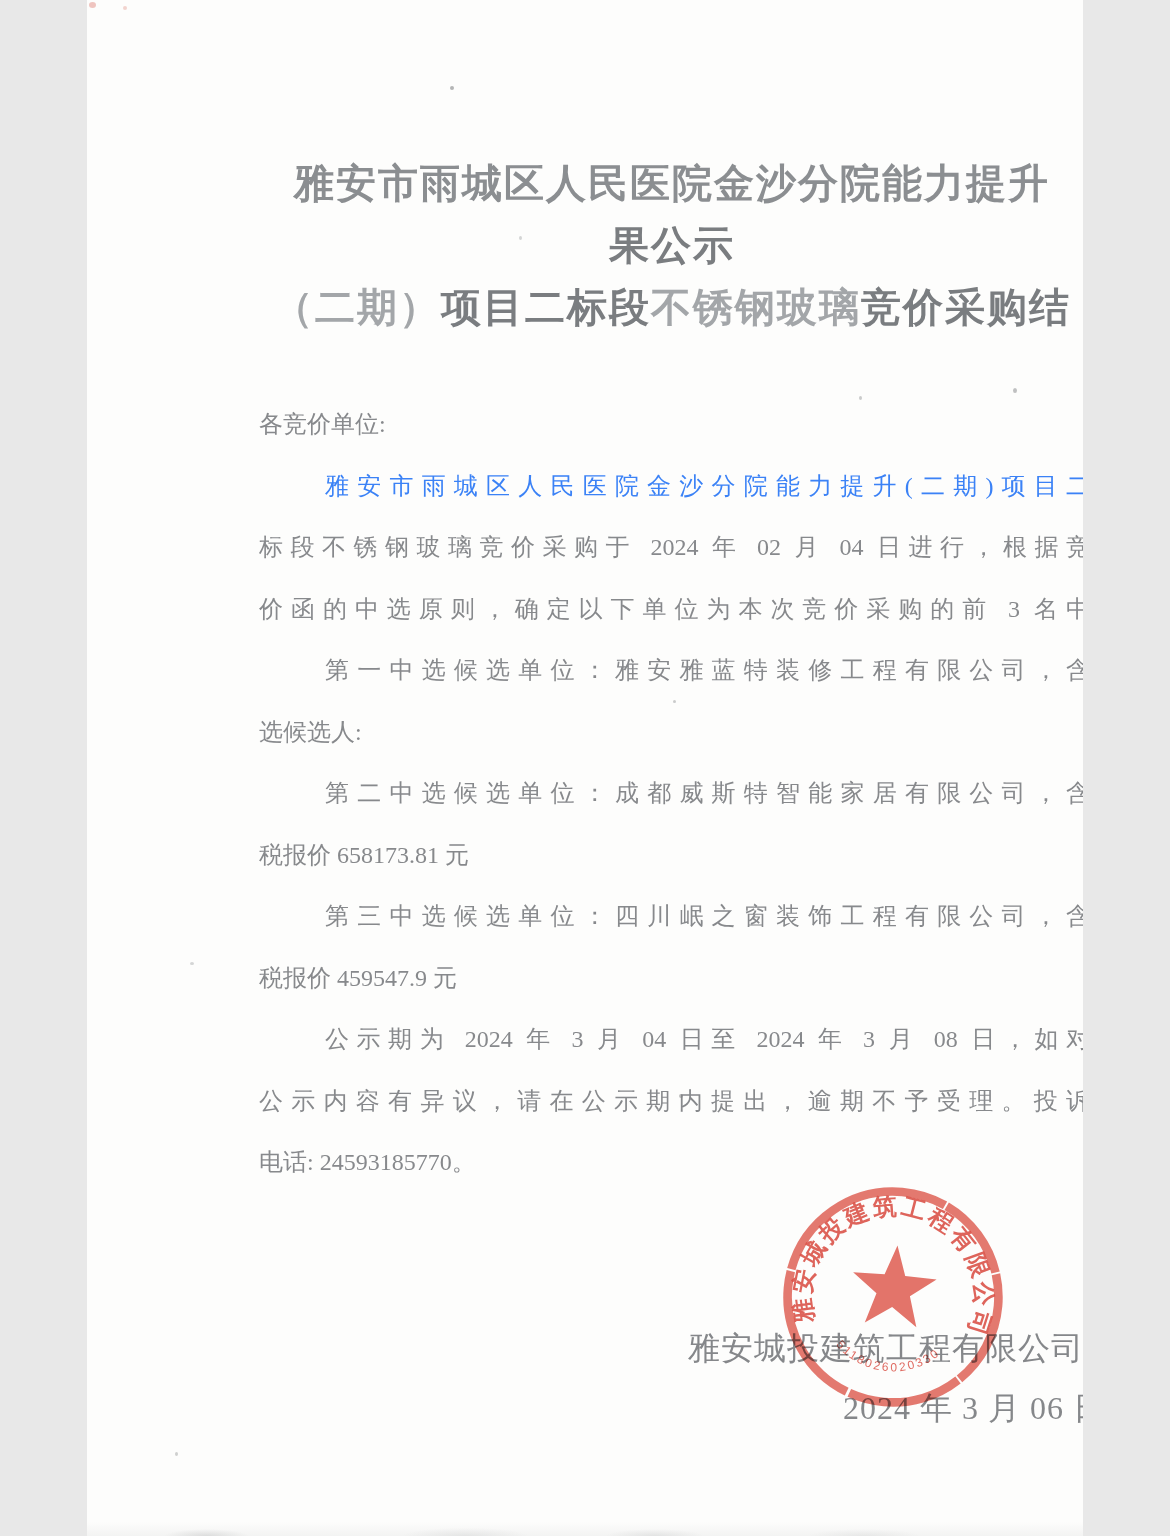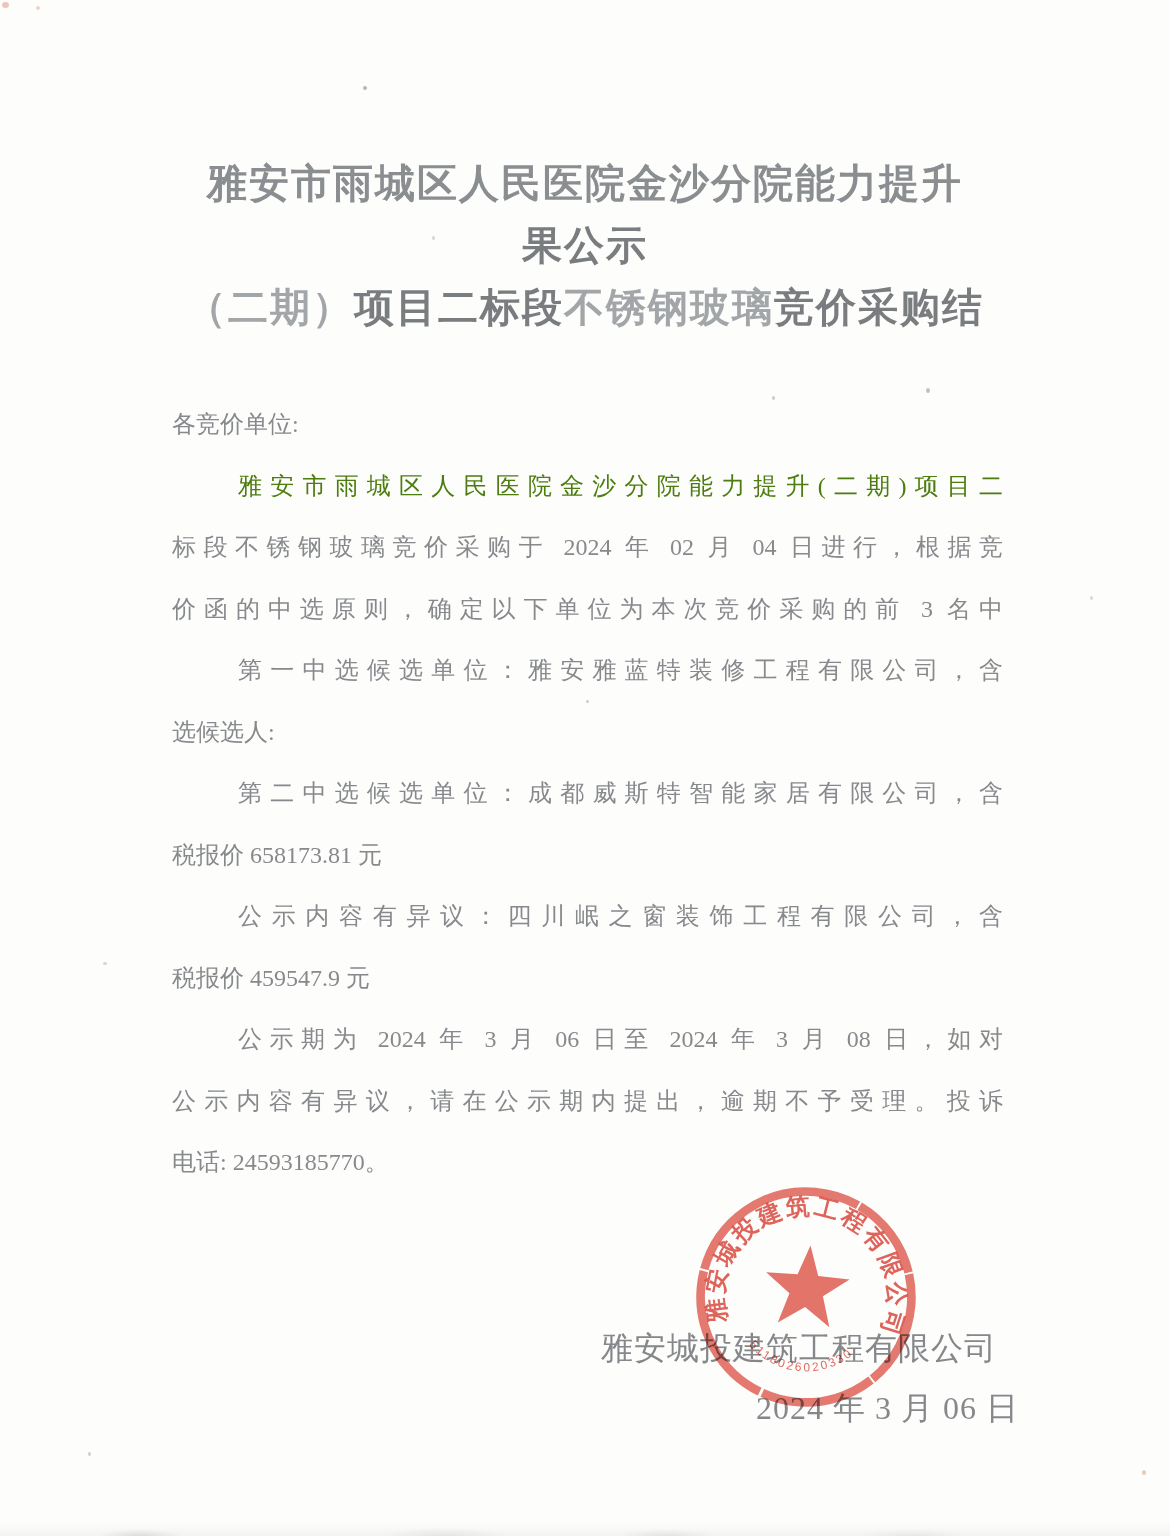--- a/index.html
+++ b/index.html
@@ -1,19 +1,19 @@
 <!DOCTYPE html>
 <html lang="zh"><head>
 <meta charset="utf-8">
 <style>
   html,body{margin:0;padding:0;}
   body{background:#e8e8e8;}
   .page{
     position:relative;
-    width:1170px;height:1536px;
+    width:996px;height:1536px;
     margin:0 auto;
     background:#fdfdfc;
     overflow:hidden;
     font-family:"Liberation Serif","DejaVu Serif",serif;
     color:#8a8d90;
   }
   
   .page::after{
     content:"";
     position:absolute;left:0;right:0;bottom:0;height:26px;
@@ -49,21 +49,21 @@
   .bline{
     height:61.5px;
     line-height:61.5px;
     text-align:justify;
     text-align-last:justify;
     white-space:nowrap;
     color:#87898c;
   }
   .bline.short{text-align-last:left;}
   .bline.indent{text-indent:66px;}
-  .bline.faint{color:#4d7c0f;}
+  .bline.faint{color:#3b82f6;}
 
   
   .sig-company{
     position:absolute;left:601px;top:1327px;
     font-size:32px;letter-spacing:1px;color:#85878a;
     white-space:nowrap;
   }
   .sig-date{
     position:absolute;left:756px;top:1387px;
     font-size:32px;letter-spacing:1px;color:#85878a;
@@ -117,23 +117,23 @@
 
   <div class="body-block">
     <div class="bline short">各竞价单位:</div>
     <div class="bline indent faint">雅安市雨城区人民医院金沙分院能力提升(二期)项目二</div>
     <div class="bline">标段不锈钢玻璃竞价采购于 2024 年 02 月 04 日进行，根据竞</div>
     <div class="bline">价函的中选原则，确定以下单位为本次竞价采购的前 3 名中</div>
     <div class="bline indent">第一中选候选单位：雅安雅蓝特装修工程有限公司，含</div>
     <div class="bline short">选候选人:</div>
     <div class="bline indent">第二中选候选单位：成都威斯特智能家居有限公司，含</div>
     <div class="bline short">税报价 658173.81 元</div>
-    <div class="bline indent">公示内容有异议：四川岷之窗装饰工程有限公司，含</div>
+    <div class="bline indent">第三中选候选单位：四川岷之窗装饰工程有限公司，含</div>
     <div class="bline short">税报价 459547.9 元</div>
-    <div class="bline indent">公示期为 2024 年 3 月 06 日至 2024 年 3 月 08 日，如对</div>
+    <div class="bline indent">公示期为 2024 年 3 月 04 日至 2024 年 3 月 08 日，如对</div>
     <div class="bline">公示内容有异议，请在公示期内提出，逾期不予受理。投诉</div>
     <div class="bline short">电话: 24593185770。</div>
   </div>
 
   <div class="sig-company">雅安城投建筑工程有限公司</div>
   <div class="sig-date">2024 年 3 月 06 日</div>
 
   <svg class="stamp" viewBox="0 0 240 240" aria-hidden="true">
     <defs>
       <path id="arcTop" d="M 45.5 163 A 86 86 0 1 1 194.5 163" fill="none"></path>

